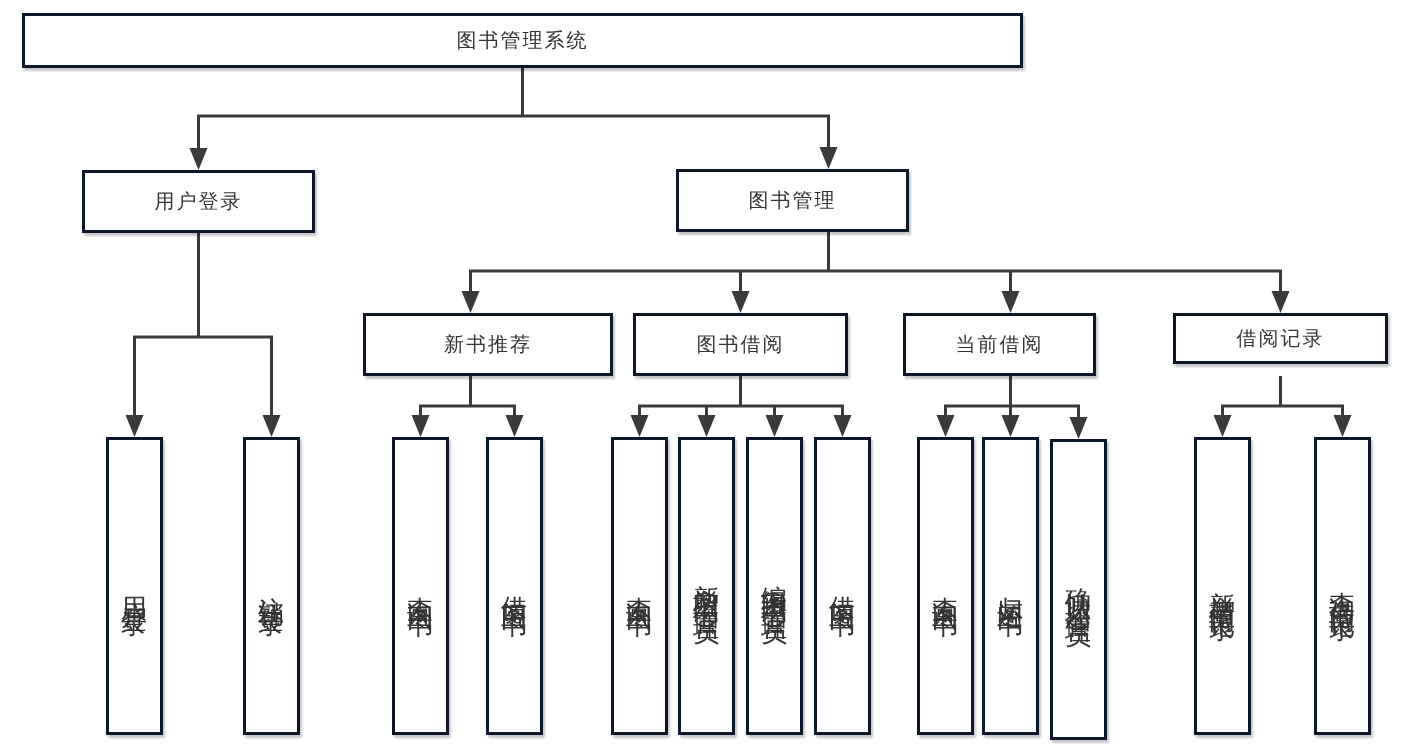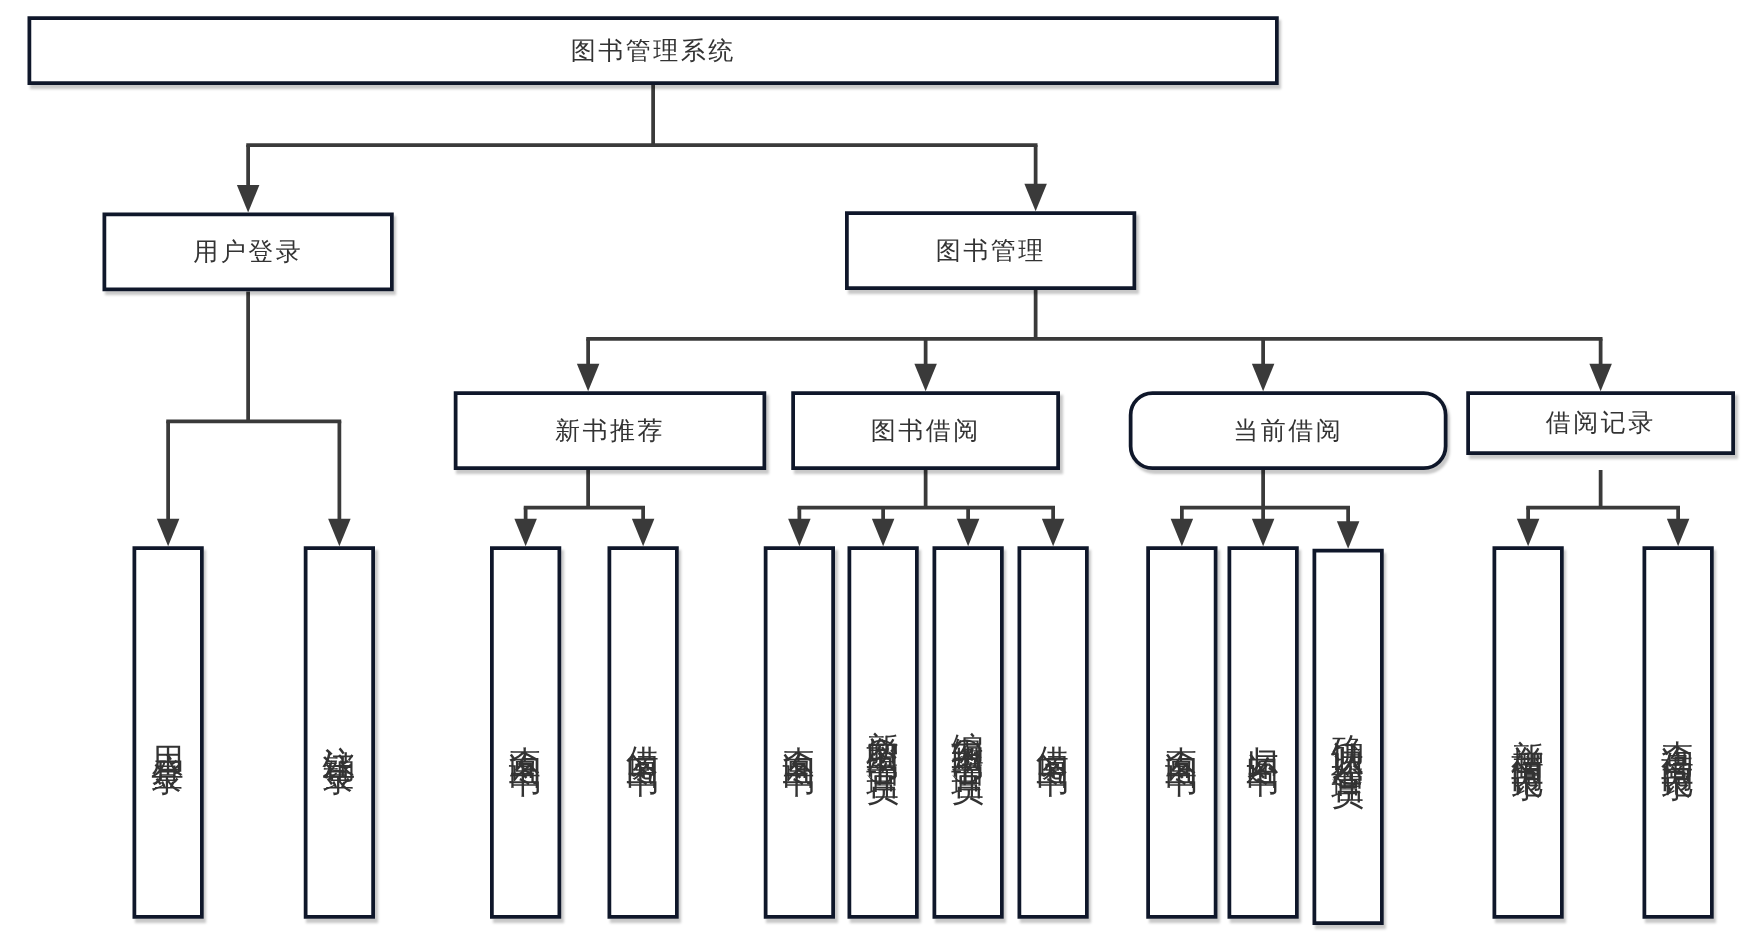--- a/index.html
+++ b/index.html
@@ -125,21 +125,21 @@
       </div>
       <div class="node" style="left: 676px; top: 169px; width: 233px; height: 63px;">
         <span class="lbl">图书管理</span>
       </div>
       <div class="node" style="left: 363px; top: 313px; width: 250px; height: 63px;">
         <span class="lbl">新书推荐</span>
       </div>
       <div class="node" style="left: 633px; top: 313px; width: 215px; height: 63px;">
         <span class="lbl">图书借阅</span>
       </div>
-      <div class="node" style="left: 903px; top: 313px; width: 255px; height: 63px; border-radius: 19px;">
+      <div class="node" style="left: 903px; top: 313px; width: 193px; height: 63px;">
         <span class="lbl">当前借阅</span>
       </div>
       <div class="node" style="left: 1173px; top: 313px; width: 215px; height: 51px;">
         <span class="lbl">借阅记录</span>
       </div>
       <div class="node vert" style="left: 106px; top: 437px; width: 57px; height: 298px;">
         <span class="lbl">用户登录</span>
       </div>
       <div class="node vert" style="left: 243px; top: 437px; width: 57px; height: 298px;">
         <span class="lbl">注销登录</span>

